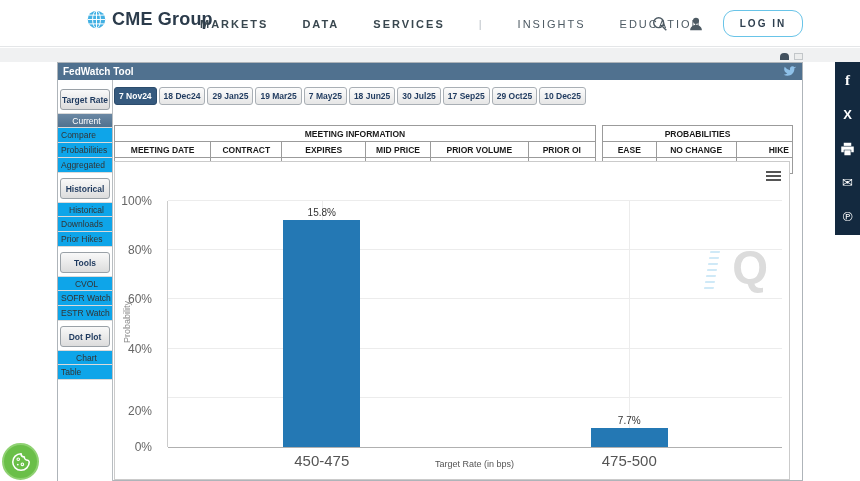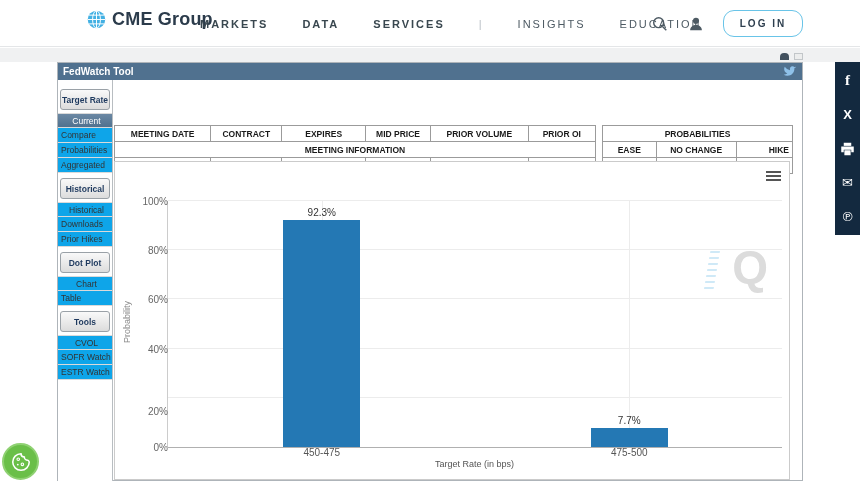--- a/index.html
+++ b/index.html
@@ -65,24 +65,24 @@
   .chartbox { position:absolute; left:1px; top:81px; width:676px; height:319px; border:1px solid #cbcbcb; background:#fff; }
   .chart-title { position:absolute; left:6px; top:4px; font-size:12.5px; color:#1f3a5f; letter-spacing:.4px; }
   .chart-subtitle { position:absolute; left:52px; top:25px; width:615px; text-align:center; font-size:10.5px; color:#1f3a5f; }
   .burger { position:absolute; right:8px; top:9px; width:15px; cursor:pointer; }
   .burger div { height:2px; background:#555; margin-bottom:2px; }
 
   .plot { position:absolute; left:52px; top:39px; width:615px; height:246px; border-left:1px solid #ccc; }
   .gridline { position:absolute; left:0; width:100%; height:1px; background:#ececec; }
   .gridline.axis { background:#b0b0b0; }
   .vline { position:absolute; top:0; width:1px; height:100%; background:#ececec; }
-  .ytick { position:absolute; right:100%; margin-right:0; transform:translateY(-50%); font-size:10px; color:#666; white-space:nowrap; }
+  .ytick { position:absolute; right:100%; margin-right:16px; transform:translateY(-50%); font-size:12px; color:#666; white-space:nowrap; }
   .bar { position:absolute; bottom:0; width:77px; background:#2478b4; }
   .bar-label { position:absolute; transform:translate(-50%,-100%); font-size:10px; color:#333; padding-bottom:2px; }
-  .xcat { position:absolute; top:100%; transform:translateX(-50%); font-size:10px; color:#555; }
+  .xcat { position:absolute; top:100%; margin-top:5px; transform:translateX(-50%); font-size:15px; color:#555; }
   .xlabel { position:absolute; left:52px; top:297px; width:615px; text-align:center; font-size:9px; color:#555; }
   .ylabel { position:absolute; left:-38px; top:155px; transform:rotate(-90deg); transform-origin:center;
             font-size:9px; color:#8a8a8a; width:100px; text-align:center; }
   .qmark { position:absolute; right:14px; top:43px; font-size:46px; font-weight:700; color:#dcdcdc; line-height:1; }
   .qstripes { position:absolute; right:62px; top:50px; width:16px; height:38px;
               background:repeating-linear-gradient(#cfe9f7 0 2px, transparent 2px 6px);
               clip-path:polygon(100% 0, 40% 0, 0 100%, 60% 100%); }
 
   
   .socialbar { position:absolute; right:0; top:62px; width:25px; height:173px; background:#13293f;
@@ -163,46 +163,58 @@
           <div class="sb-item">Probabilities</div>
           <div class="sb-item">Aggregated</div>
         </div>
         <div class="sb-section">
           <div class="sb-header">Historical</div>
           <div class="sb-item first">Historical</div>
           <div class="sb-item">Downloads</div>
           <div class="sb-item">Prior Hikes</div>
         </div>
         <div class="sb-section">
-          <div class="sb-header">Dot Plot</div>
-          <div class="sb-item first">Chart</div>
-          <div class="sb-item">Table</div>
-        </div>
-        <div class="sb-section">
           <div class="sb-header">Tools</div>
           <div class="sb-item first">CVOL</div>
           <div class="sb-item">SOFR Watch</div>
           <div class="sb-item">ESTR Watch</div>
         </div>
+        <div class="sb-section">
+          <div class="sb-header">Dot Plot</div>
+          <div class="sb-item first">Chart</div>
+          <div class="sb-item">Table</div>
+        </div>
       </div>
     <div class="fw-main">
+      <div class="fw-tabs">
+          <div class="fw-tab active">7 Nov24</div>
+          <div class="fw-tab">18 Dec24</div>
+          <div class="fw-tab">29 Jan25</div>
+          <div class="fw-tab">19 Mar25</div>
+          <div class="fw-tab">7 May25</div>
+          <div class="fw-tab">18 Jun25</div>
+          <div class="fw-tab">30 Jul25</div>
+          <div class="fw-tab">17 Sep25</div>
+          <div class="fw-tab">29 Oct25</div>
+          <div class="fw-tab">10 Dec25</div>
+        </div>
 
       <div class="fw-tables">
         <table class="fw t-meeting">
           <thead>
+            <tr>
+                <th id="mi-title" colspan="6">MEETING INFORMATION</th>
+              </tr>
             <tr id="mi-headers">
                 <th style="width: 20%;">MEETING DATE</th>
                 <th style="width: 14.8%;">CONTRACT</th>
                 <th style="width: 17.4%;">EXPIRES</th>
                 <th style="width: 13.5%;">MID PRICE</th>
                 <th style="width: 20.3%;">PRIOR VOLUME</th>
                 <th style="width: 14%;">PRIOR OI</th>
-              </tr>
-            <tr>
-                <th id="mi-title" colspan="6">MEETING INFORMATION</th>
               </tr>
           </thead>
           <tbody>
               <tr id="mi-row">
                 <td class="c">7 Nov 2024</td>
                 <td class="c">ZQX4</td>
                 <td class="c">29 Nov 2024</td>
                 <td class="r">95.3475</td>
                 <td class="r">110,993</td>
                 <td class="r">483,851</td>
@@ -247,21 +259,21 @@
             <div class="gridline" style="top: 146.6px;"></div>
             <div class="ytick" style="top: 147.6px;">40%</div>
             <div class="gridline" style="top: 97.4px;"></div>
             <div class="ytick" style="top: 98.4px;">60%</div>
             <div class="gridline" style="top: 48.2px;"></div>
             <div class="ytick" style="top: 49.2px;">80%</div>
             <div class="gridline" style="top: -1px;"></div>
             <div class="ytick" style="top: 0px;">100%</div>
             <div class="vline" style="left: 153.75px;"></div>
             <div class="bar" style="left: 115.25px; height: 227.058px; background: rgb(36, 120, 180);"></div>
-            <div class="bar-label" style="left: 153.75px; top: 18.942px;">92.3%</div>
+            <div class="bar-label" style="left: 153.75px; top: 18.942px;">15.8%</div>
             <div class="xcat" style="left: 153.75px;">450-475</div>
             <div class="vline" style="left: 461.25px;"></div>
             <div class="bar" style="left: 422.75px; height: 18.942px; background: rgb(36, 120, 180);"></div>
             <div class="bar-label" style="left: 461.25px; top: 227.058px;">7.7%</div>
             <div class="xcat" style="left: 461.25px;">475-500</div>
           </div>
         <div class="xlabel">Target Rate (in bps)</div>
       </div>
     </div>
   </div>

